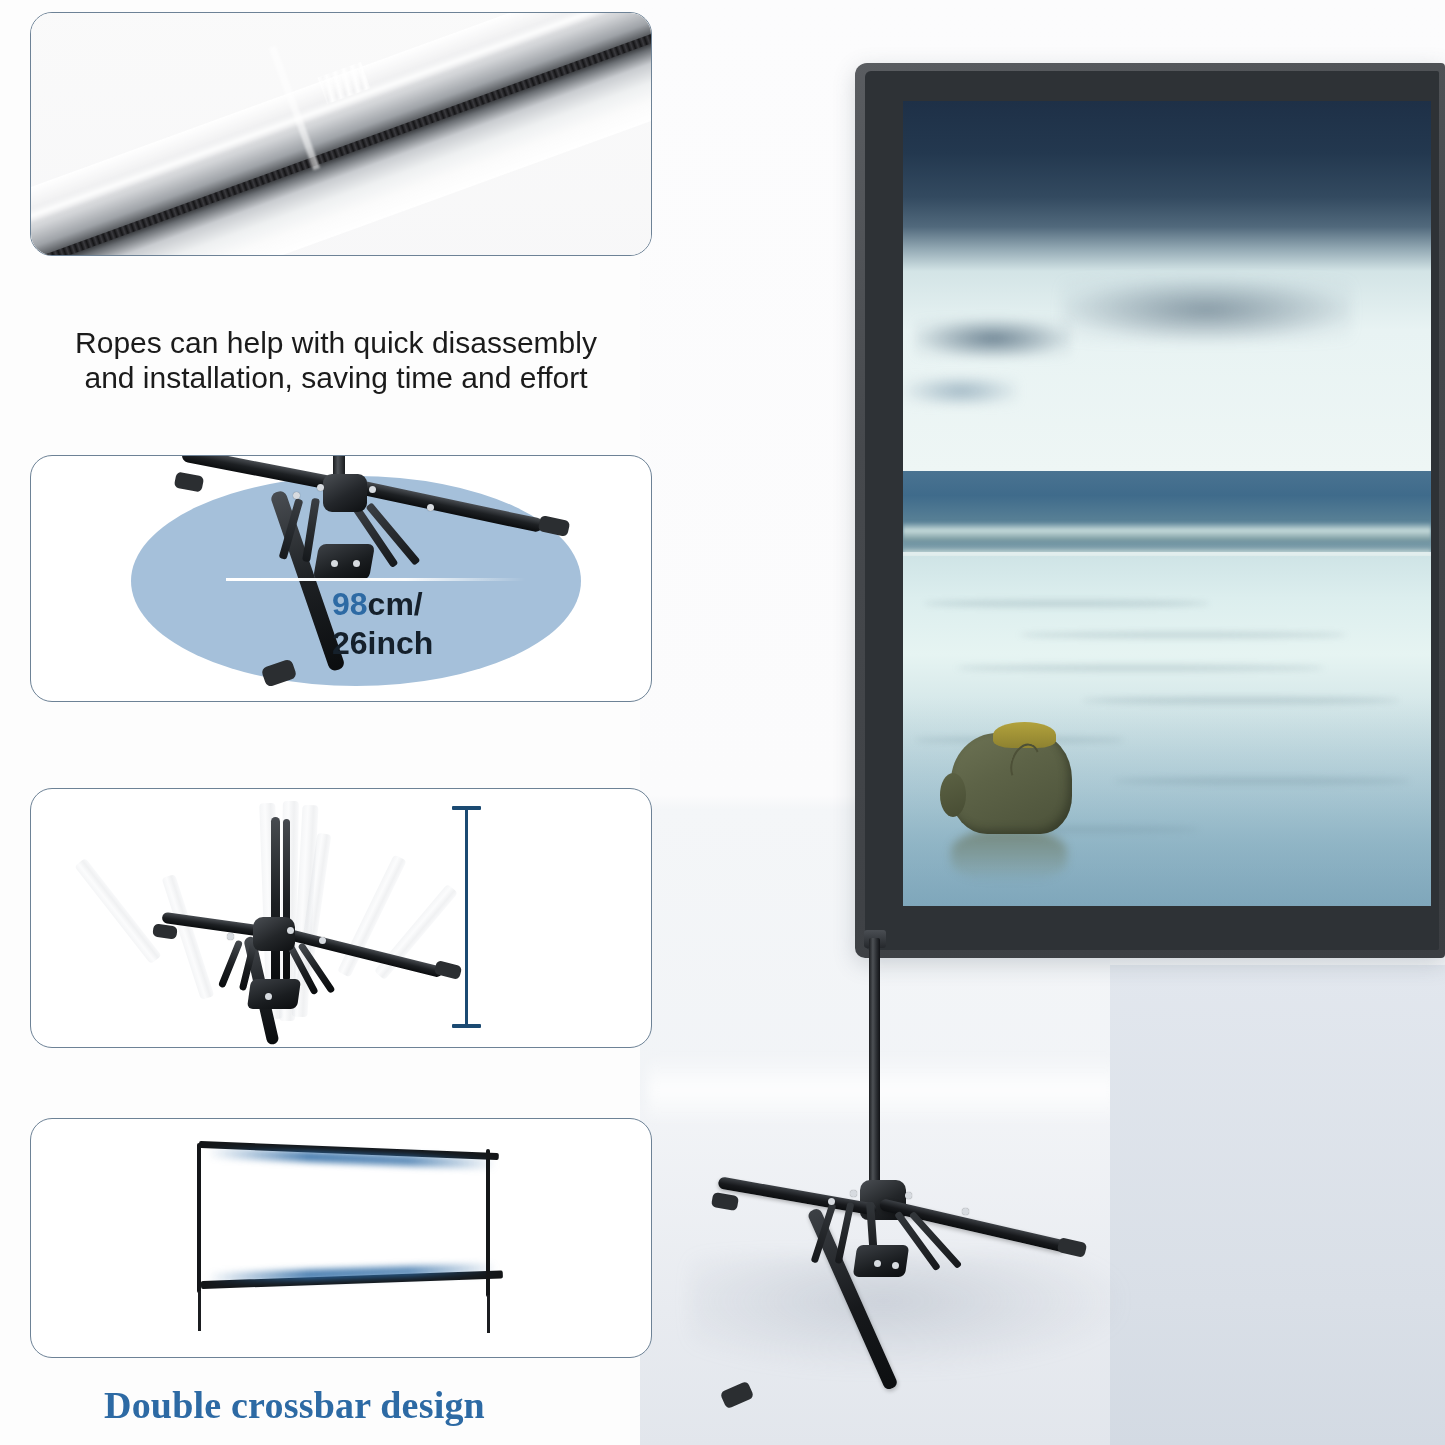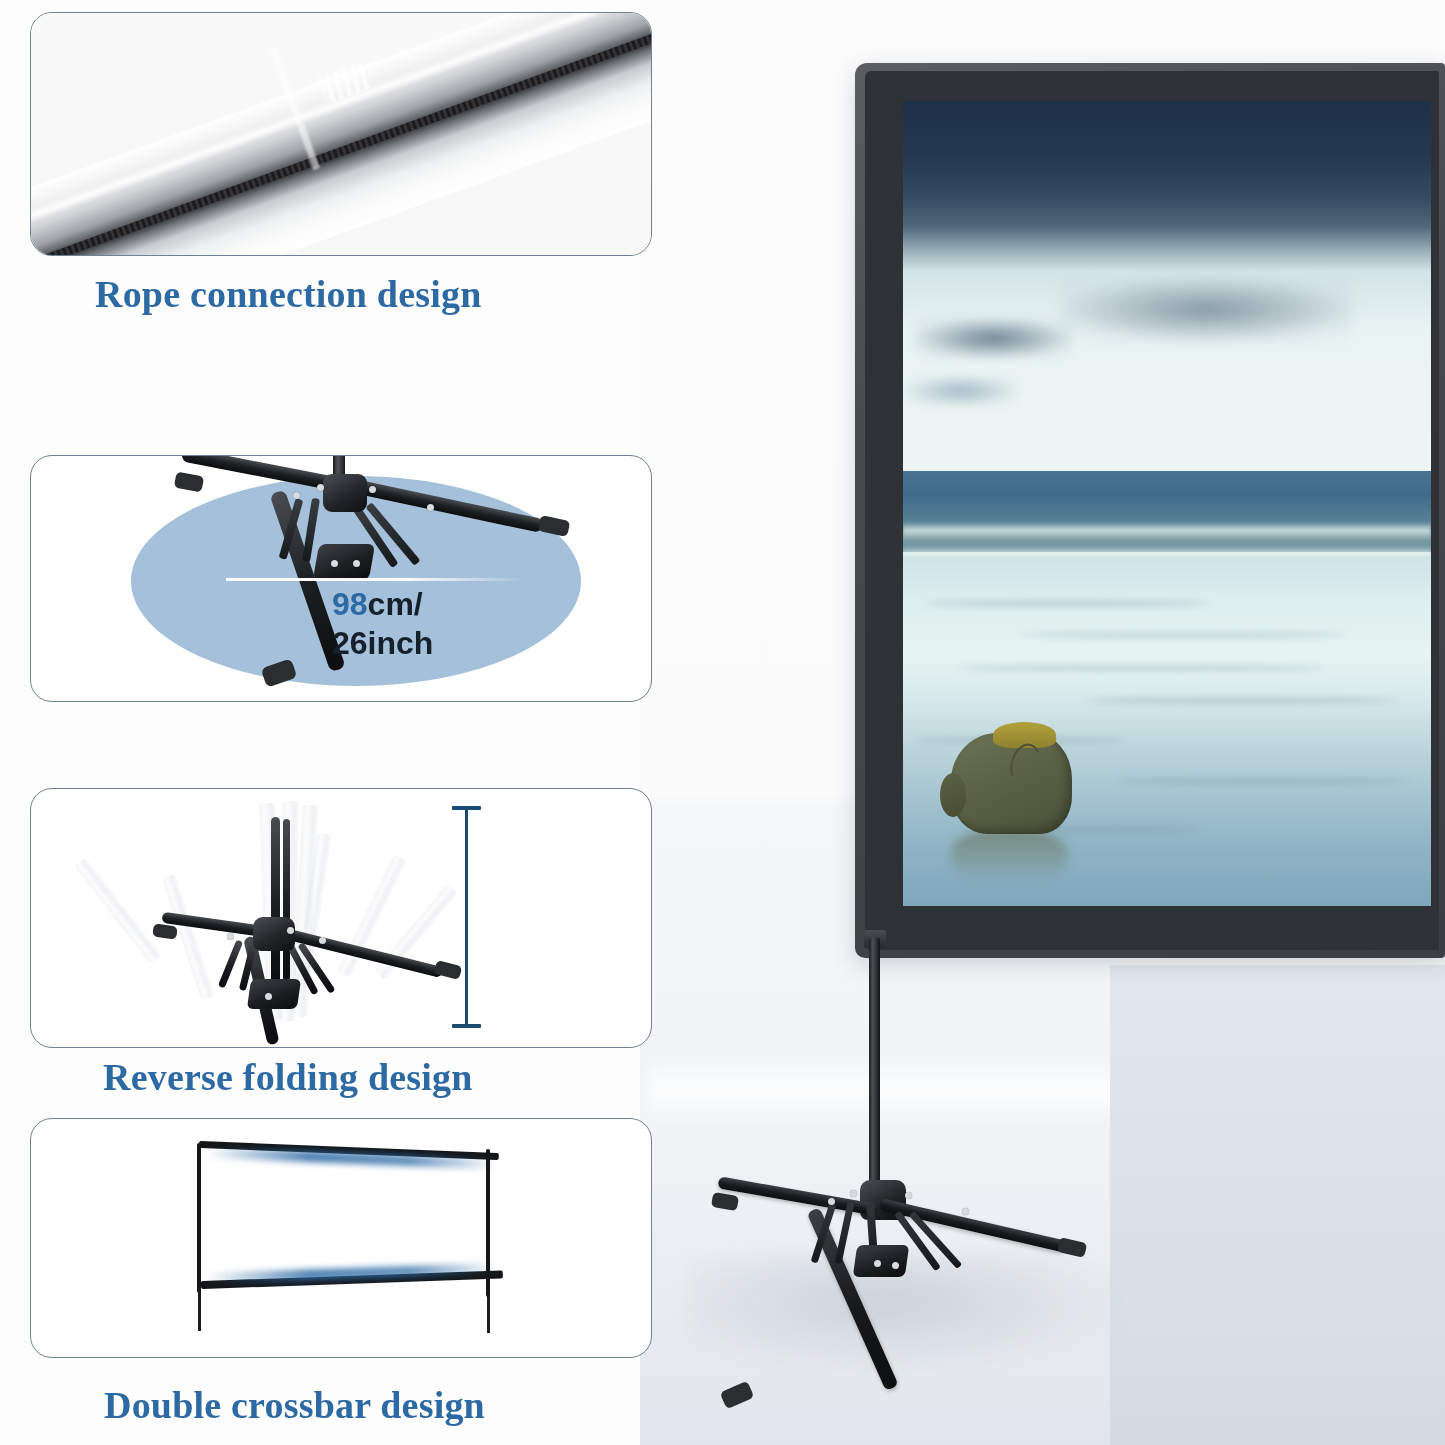--- a/index.html
+++ b/index.html
@@ -480,21 +480,21 @@
 
   <div class="panel p1">
     <div class="pole-photo">
       <div class="pole-tube"></div>
       <div class="pole-gloss"></div>
       <div class="pole-rope"></div>
       <div class="pole-joint"></div>
       <div class="pole-knurl"></div>
     </div>
   </div>
-  <div class="caption-h cap1-h">Rope connection design</div>
+  <div class="caption-b cap1-b">Ropes can help with quick disassembly and installation, saving time and effort</div>
 
   <div class="panel p2">
     <div class="ellipse"></div>
     <div class="base-art">
       <div class="b-mast"></div>
       <div class="b-arm" style="left:148px; top:24px;  width:172px; height:14px; transform:rotate(11deg); transform-origin:right center;"></div>
       <div class="b-arm" style="left:318px; top:22px;  width:198px; height:14px; transform:rotate(12deg); transform-origin:left center;"></div>
       <div class="b-arm" style="left:238px; top:36px;  width:16px;  height:188px; transform:rotate(-19deg); transform-origin:top center;"></div>
       <div class="leg-tip" style="position:absolute; left:144px; top:18px;  width:28px; height:16px; background:#2b2e31; border-radius:5px; transform:rotate(11deg);"></div>
       <div class="leg-tip" style="position:absolute; left:508px; top:62px;  width:30px; height:16px; background:#2b2e31; border-radius:5px; transform:rotate(12deg);"></div>
@@ -548,21 +548,20 @@
       <div class="hub-low" style="left:218px; top:190px; width:50px; height:30px;"></div>
       <div class="pin" style="left:196px; top:144px;"></div>
       <div class="pin" style="left:256px; top:138px;"></div>
       <div class="pin" style="left:288px; top:148px;"></div>
       <div class="pin" style="left:234px; top:204px;"></div>
     </div>
   </div>
   <div class="dimline"></div>
   <div class="dimcap" style="top:806px;"></div>
   <div class="dimcap" style="top:1024px;"></div>
-  <div class="caption-h cap3-h">Reverse folding design</div>
 
   <div class="panel p4">
     <div class="cb-art">
       <div class="cb-frame-bar" style="left:168px; top:22px;  width:300px; height:7px;  transform:rotate(2.3deg); transform-origin:left center;"></div>
       <div class="cb-glow" style="left:176px; top:28px;  width:290px;              transform:rotate(2.3deg); transform-origin:left center;"></div>
       <div class="cb-frame-bar" style="left:170px; top:162px; width:302px; height:8px;  transform:rotate(-2.0deg); transform-origin:left center;"></div>
       <div class="cb-glow" style="left:176px; top:154px; width:290px;              transform:rotate(-2.0deg); transform-origin:left center;"></div>
       <div class="cb-frame-bar" style="left:166px; top:24px;  width:4px;  height:150px;"></div>
       <div class="cb-frame-bar" style="left:455px; top:30px;  width:4px;  height:148px;"></div>
       <div class="cb-leg" style="left:167px; top:172px; height:40px;"></div>

